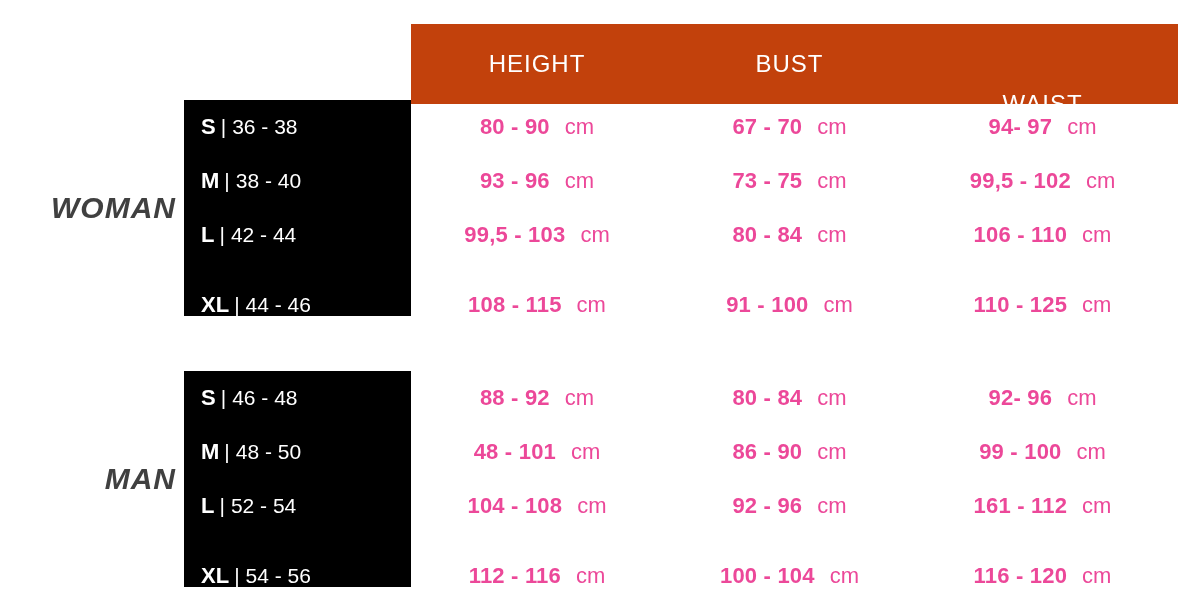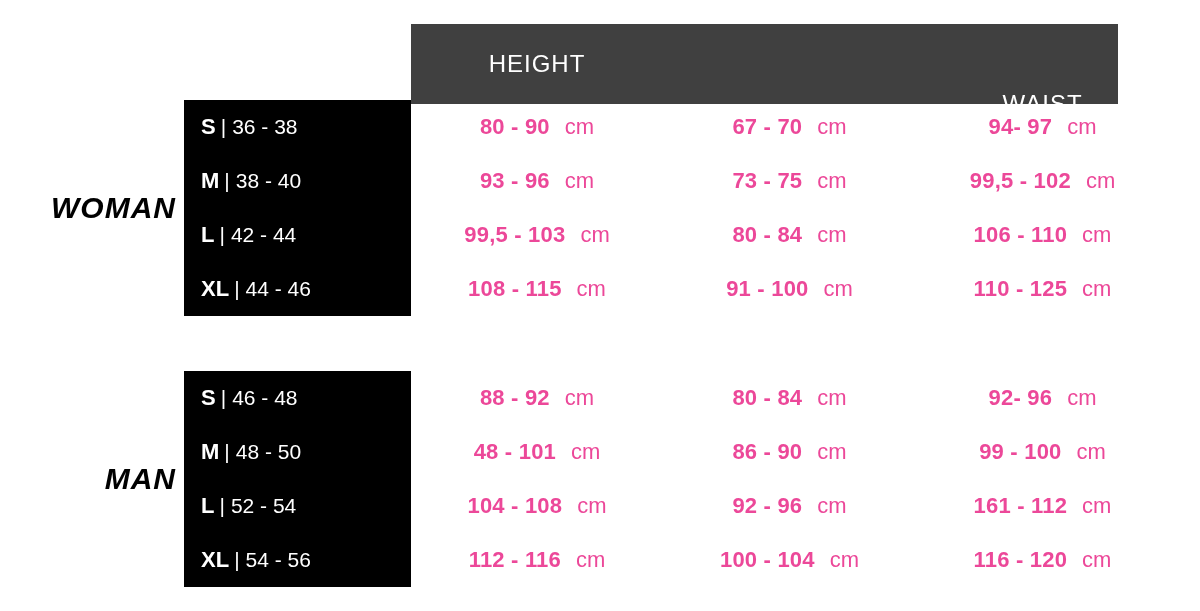--- a/index.html
+++ b/index.html
@@ -14,23 +14,23 @@
     font-family: "Liberation Sans", sans-serif;
     color: #1a1a1a;
     overflow: hidden;
   }
 
   
   .header-band {
     position: absolute;
     left: 411px;
     top: 24px;
-    width: 707px;
+    width: 767px;
     height: 80px;
-    background: #404040;
+    background: #c2410c;
   }
   .header-cell {
     position: absolute;
     top: 0;
     height: 80px;
     display: flex;
     align-items: center;
     justify-content: center;
     color: #ffffff;
     font-size: 24px;
@@ -58,21 +58,21 @@
     height: 216px;
     display: flex;
     align-items: center;
     justify-content: flex-end;
   }
   .group-label {
     font-size: 30px;
     font-weight: bold;
     font-style: italic;
     letter-spacing: 1px;
-    color: #000000;
+    color: #404040;
     padding-right: 8px;
     white-space: nowrap;
   }
 
   .size-col {
     position: absolute;
     left: 184px;
     top: 0;
     width: 227px;
     height: 216px;
@@ -89,21 +89,21 @@
   .row {
     position: absolute;
     left: 0;
     width: 985px;
     height: 54px;
     display: block;
   }
   .row-0 { top: 0px; }
   .row-1 { top: 54px; }
   .row-2 { top: 108px; }
-  .row-3 { top: 162px; text-decoration: underline; }
+  .row-3 { top: 178px; text-decoration: underline; }
 
   .cell {
     position: absolute;
     top: 0;
     height: 54px;
     display: flex;
     align-items: center;
   }
   .cell-size {
     left: 0;
@@ -145,20 +145,23 @@
   .cm-bust   { left: 479px; width: 253px; }
   .cm-waist  { left: 732px; width: 253px; }
 </style>
 </head>
 <body>
 
 <div class="header-band">
   <div class="header-cell hc-height">
     <span>HEIGHT</span>
   </div>
+  <div class="header-cell hc-bust">
+    <span>BUST</span>
+  </div>
   <div class="header-cell hc-waist">
     <span>WAIST</span>
   </div>
 </div>
 
 <div class="section sec-woman">
   <div class="label-col">
     <div class="group-label">WOMAN</div>
   </div>
   <div class="size-col"></div>

